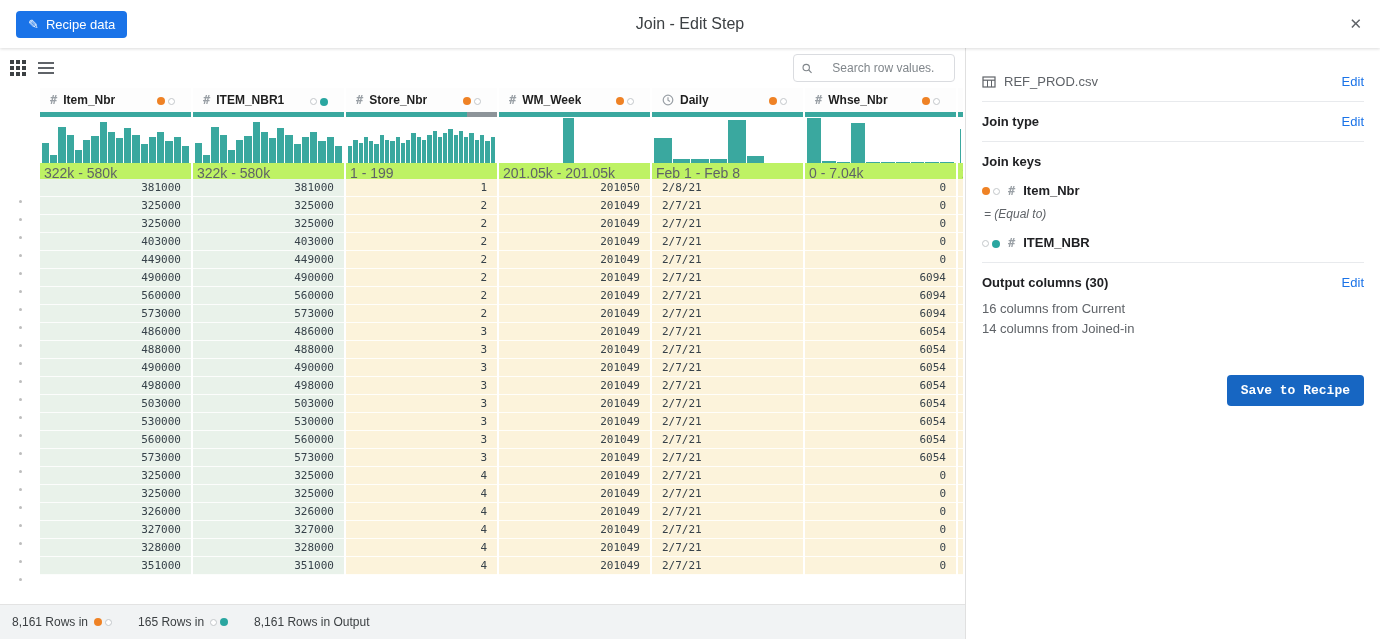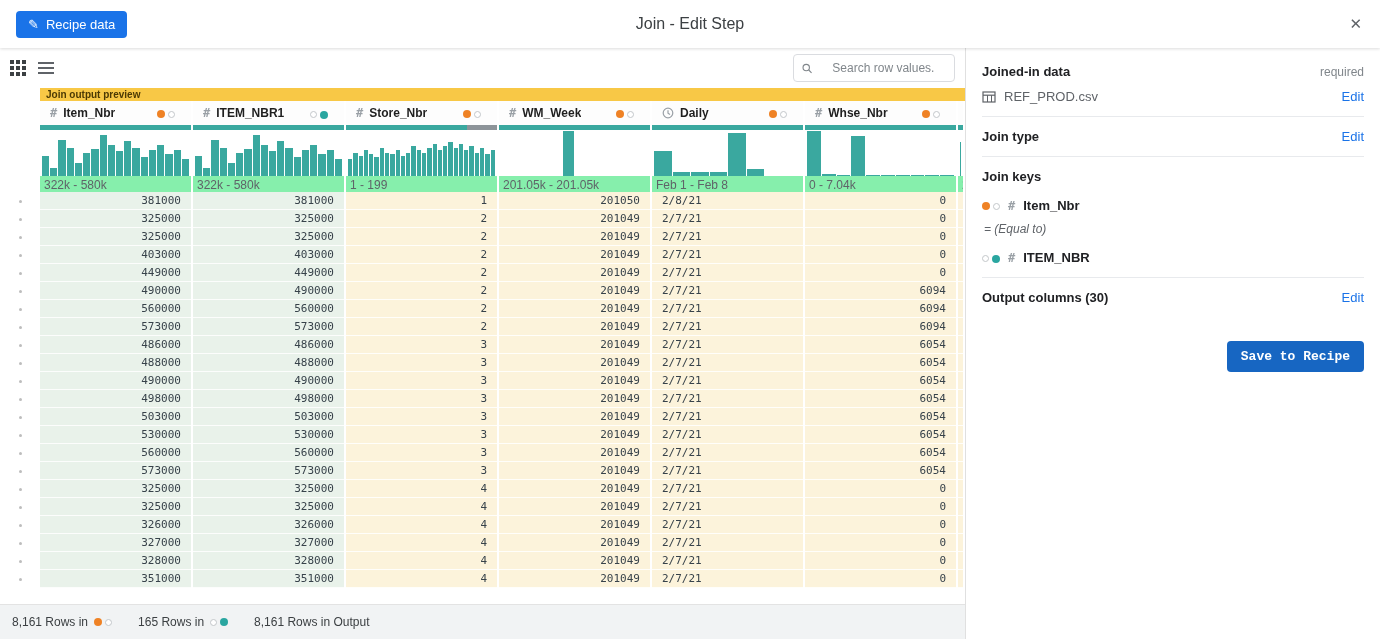--- a/index.html
+++ b/index.html
@@ -60,21 +60,21 @@
   .col-name { font-size:12px; font-weight:bold; color:#1f1f1f; white-space:nowrap; overflow:hidden; }
   .type-icon { color:#9aa0a6; font-weight:bold; font-size:12px; font-family:"DejaVu Sans Mono", monospace; display:flex; align-items:center; }
   .head-dots { margin-left:auto; padding-right:12px; }
 
   .qbar { height:5px; flex:0 0 5px; background:#3aa89f; position:relative; }
   .qgray { position:absolute; right:0; top:0; height:100%; background:#8d9499; }
 
   .hist { height:46px; flex:0 0 46px; background:#fff; display:flex; align-items:flex-end; gap:1px; padding:1px 2px 0 2px; }
   .hbar { flex:1; background:#3aa89f; min-width:1px; }
 
-  .range { height:16px; flex:0 0 16px; background:#86efac; font-size:12px; color:#5f6368; padding:2px 0 0 4px; white-space:nowrap; overflow:hidden; }
+  .range { height:16px; flex:0 0 16px; background:#bef264; font-size:14px; color:#5f6368; padding:2px 0 0 4px; white-space:nowrap; overflow:hidden; }
 
   .cell {
     height:18px; flex:0 0 18px; line-height:17px; font-family:"DejaVu Sans Mono", monospace;
     font-size:11px; color:#37424a; padding:0 10px; white-space:nowrap; overflow:hidden;
     border-bottom:1px solid rgba(255,255,255,.85);
   }
   .col-green .cell { background:#e9f2ea;padding-left:28px; }
   .col-cream .cell { background:#fcf3db; }
   .cell.right { text-align:right; }
   .cell.left  { text-align:left; }
@@ -230,21 +230,20 @@
               <span class="gdot"></span>
             </div>
             <div class="gdot-row">
               <span class="gdot"></span>
             </div>
             <div class="gdot-row">
               <span class="gdot"></span>
             </div>
           </div>
         <div class="cols">
-          <div class="banner">Join output preview</div>
           <div class="colrow">
               <div class="col col-green">
                 <div class="col-head">
                   <span class="type-icon">#</span>
                   <span class="col-name">Item_Nbr</span>
                   <span class="head-dots"><span class="dots">
                       <span class="dot dot-orange"></span>
                       <span class="dot dot-empty"></span>
                     </span></span>
                 </div>
@@ -611,24 +610,20 @@
           </div>
           <div class="status-item">
             <span>8,161 Rows in Output</span>
           </div>
         </div>
     </div>
 
     <aside class="right-panel">
 
       <div>
-        <div class="sec-head">
-          <span>Joined-in data</span>
-          <span class="required-lbl">required</span>
-        </div>
         <div class="file-row">
           <svg width="14" height="14" viewBox="0 0 14 14">
             <rect x="1" y="2" width="12" height="10" fill="none" stroke="#5f6368" stroke-width="1.2"></rect>
             <line x1="1" y1="5.2" x2="13" y2="5.2" stroke="#5f6368" stroke-width="1.2"></line>
             <line x1="5.5" y1="5.2" x2="5.5" y2="12" stroke="#5f6368" stroke-width="1"></line>
             <line x1="9.5" y1="5.2" x2="9.5" y2="12" stroke="#5f6368" stroke-width="1"></line>
           </svg>
           <span>REF_PROD.csv</span>
           <a class="edit-link" style="margin-left:auto">Edit</a>
         </div>
@@ -668,20 +663,24 @@
         </div>
       </div>
 
       <hr class="divider">
 
       <div>
         <div class="sec-head">
           <span>Output columns (30)</span>
           <a class="edit-link">Edit</a>
         </div>
+        <div class="out-lines">
+          <div>16 columns from Current</div>
+          <div>14 columns from Joined-in</div>
+        </div>
         <div class="save-row">
           <button class="btn-save">Save to Recipe</button>
         </div>
       </div>
 
     </aside>
   </div>
 </div>
 
 </body></html>

